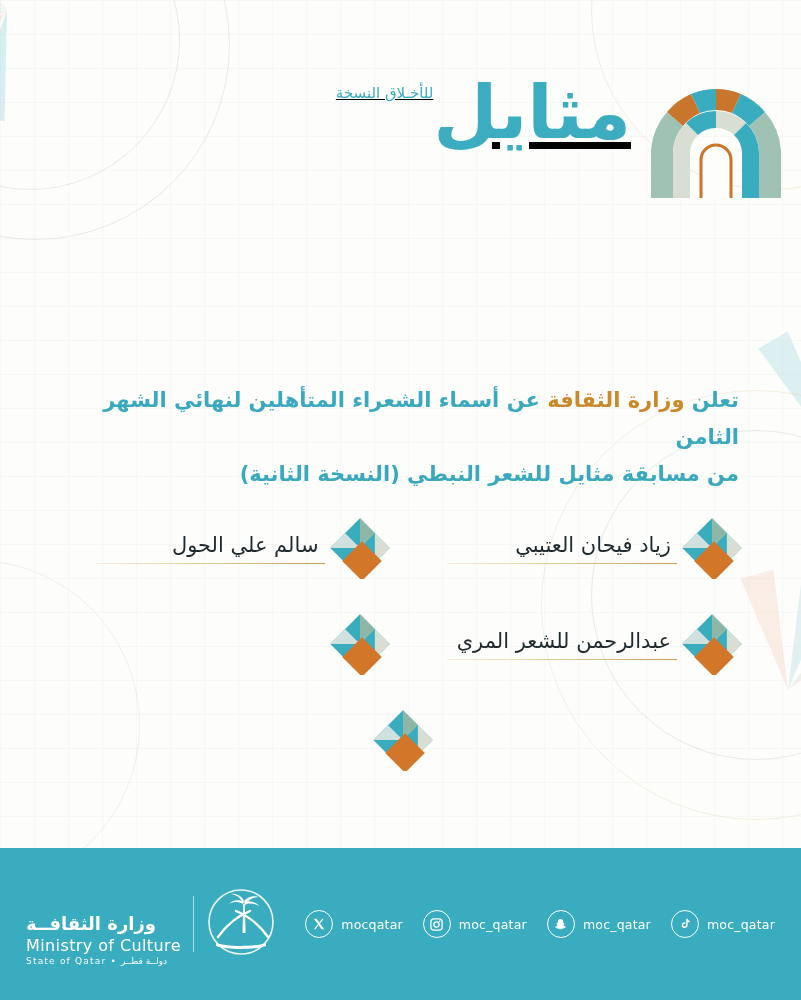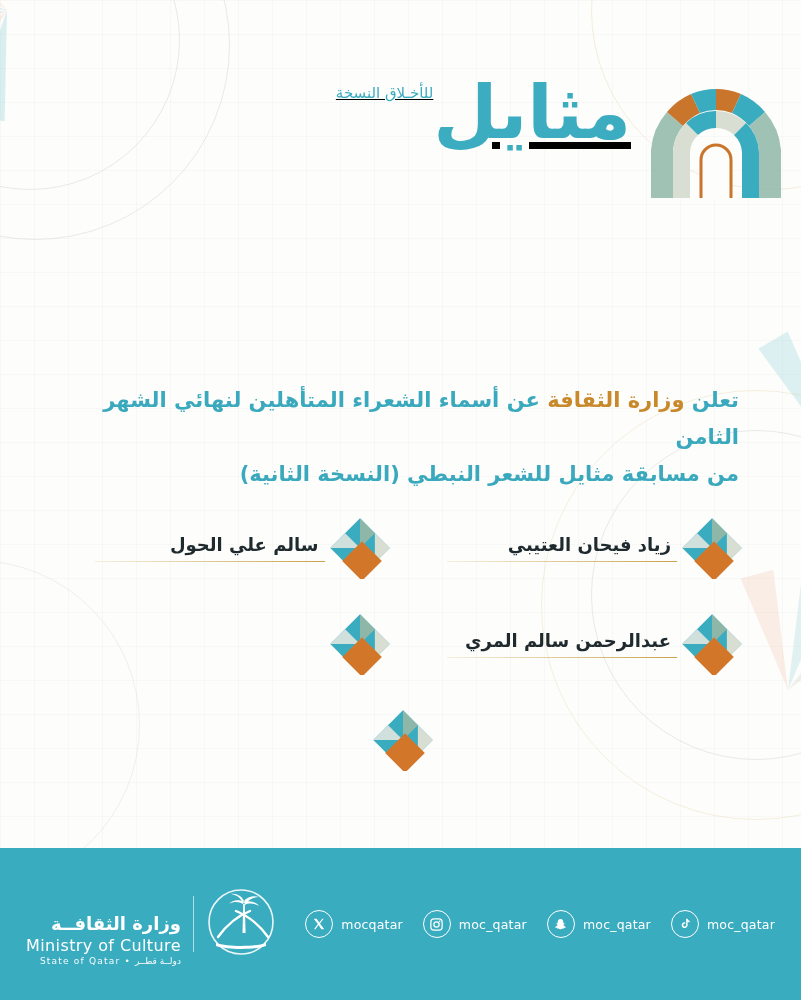--- a/index.html
+++ b/index.html
@@ -86,23 +86,23 @@
   .name-cell.full { width: 100%; justify-content: center; }
   .name-inner { display: flex; align-items: center; }
   .badge {
     position: relative;
     width: 62px; height: 62px;
     flex: 0 0 62px;
     margin-left: 4px;
   }
   .name-block { display: flex; flex-direction: column; align-items: flex-start; }
   .name-text {
-    font-size: 18px;
+    font-size: 21px;
     color: #1f2a2e;
-    font-weight: 700;
+    font-weight: 400;
     white-space: nowrap;
     padding: 0 6px 6px 6px;
   }
   .name-rule {
     height: 1px;
     width: 230px;
     background: linear-gradient(to left, #c8a24a, rgba(200,162,74,0.15));
   }
   .name-cell.full .name-rule { width: 200px; }
 
@@ -119,21 +119,21 @@
   .socials { display: flex; align-items: center; gap: 20px; direction: ltr; }
   .social { display: flex; align-items: center; gap: 8px; }
   .social-circle {
     width: 28px; height: 28px; border-radius: 50%;
     border: 1.4px solid #ffffff;
     display: flex; align-items: center; justify-content: center;
     color: #fff;
   }
   .social-handle { color: #ffffff; font-size: 12.5px; letter-spacing: .2px; }
   .moc-logo { display: flex; align-items: center; gap: 12px; direction: ltr; }
-  .moc-text { text-align: right; color: #fff; line-height: 1.25; margin-top: 32px; }
+  .moc-text { color: #fff; line-height: 1.25; margin-top: 32px; }
   .moc-ar { font-size: 18px; font-weight: 700; letter-spacing: 1px; }
   .moc-en { font-size: 16px; letter-spacing: .4px; }
   .moc-state { font-size: 9px; letter-spacing: 1.2px; opacity: .95; }
   .moc-sep { width: 1px; height: 56px; background: rgba(255,255,255,.6); }
 </style>
 </head>
 <body>
 
 <div class="poster">
 
@@ -254,21 +254,21 @@
             <g transform="rotate(45 31 31)">
               <rect x="10" y="10" width="42" height="42" fill="#3aacbf"></rect>
               <path d="M10 10 L31 10 L31 31 Z" fill="#8fb7a8"></path>
               <path d="M31 10 L52 10 L52 31 Z" fill="#d8dfd2"></path>
               <path d="M10 31 L31 31 L10 52 Z" fill="#cfe0dd"></path>
             </g>
             <rect x="19" y="30" width="28" height="28" transform="rotate(45 33 44)" fill="#d2772a"></rect>
           </svg>
         </span>
         <span class="name-block">
-          <span class="name-text">عبدالرحمن سالم المري</span>
+          <span class="name-text">عبدالرحمن للشعر المري</span>
           <span class="name-rule"></span>
         </span>
       </div>
     </div>
 
     <div class="name-cell">
       <div class="name-inner">
         <span class="badge">
           <svg viewBox="0 0 62 62" width="62" height="62" aria-hidden="true">
             <g transform="rotate(45 31 31)">

